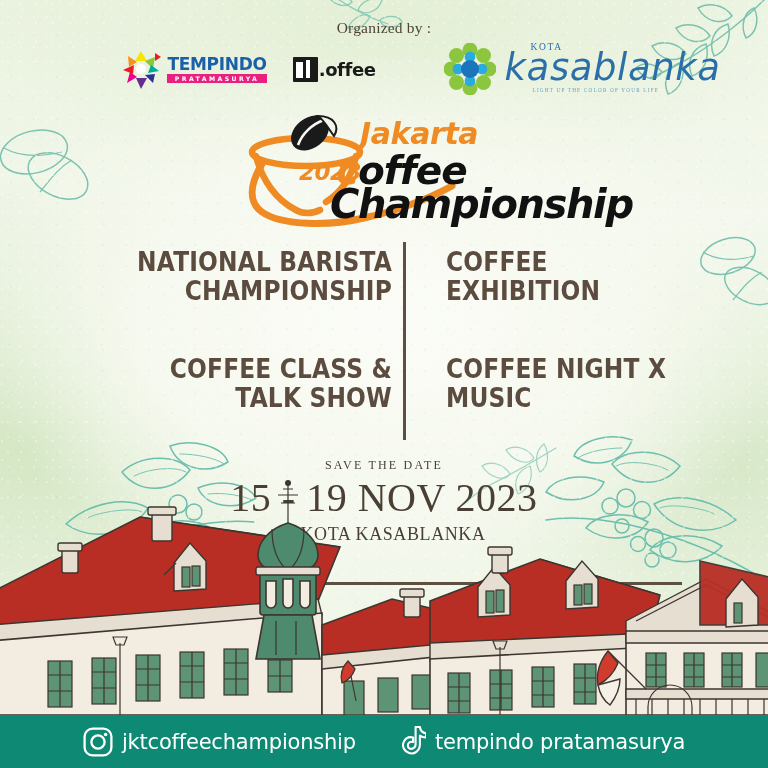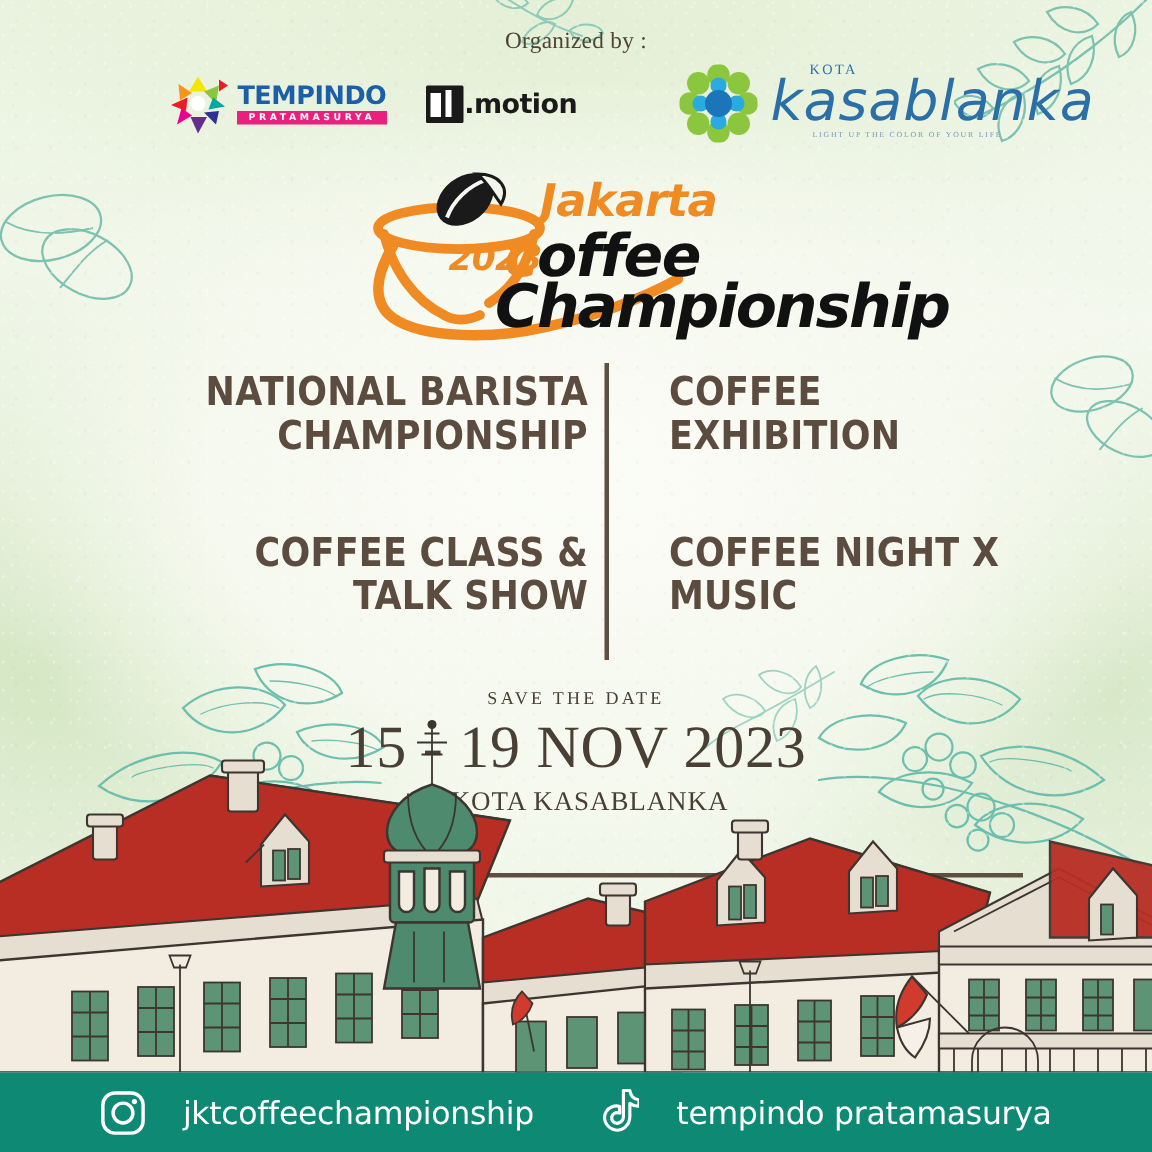--- a/index.html
+++ b/index.html
@@ -133,21 +133,21 @@
 
   
   #skyline { position:absolute; left:0; bottom:53px; width:768px; height:240px; }
 
   
   #footer {
     position:absolute; left:0; bottom:0; width:768px; height:53px;
     background:#0e8a74;
     display:flex; align-items:center; justify-content:center; gap:0;
   }
-  .social { display:flex; align-items:center; gap:25px; }
+  .social { display:flex; align-items:center; gap:9px; }
   .social + .social { margin-left:42px; }
   .social-handle {
     color:#ffffff; font-size:21px; font-family:"DejaVu Sans", sans-serif;
     letter-spacing:-.2px;
   }
 </style>
 </head>
 <body>
 
 <div id="poster">
@@ -278,21 +278,21 @@
         </svg>
       </div>
       <div class="tmp-txt">
         <div class="tmp-name">TEMPINDO</div>
         <div class="tmp-sub">PRATAMASURYA</div>
       </div>
     </div>
 
     <div class="motion">
       <div class="mot-mark"></div>
-      <div class="mot-name">.motion</div>
+      <div class="mot-name">.offee</div>
     </div>
 
     <div class="kasa">
       <div class="kasa-mark">
         <svg viewBox="0 0 52 52" width="52" height="52">
           <g fill="#8cc63f">
             <circle cx="26" cy="7" r="7.5"></circle>
               <circle cx="26" cy="45" r="7.5"></circle>
             <circle cx="7" cy="26" r="7.5"></circle>
               <circle cx="45" cy="26" r="7.5"></circle>

